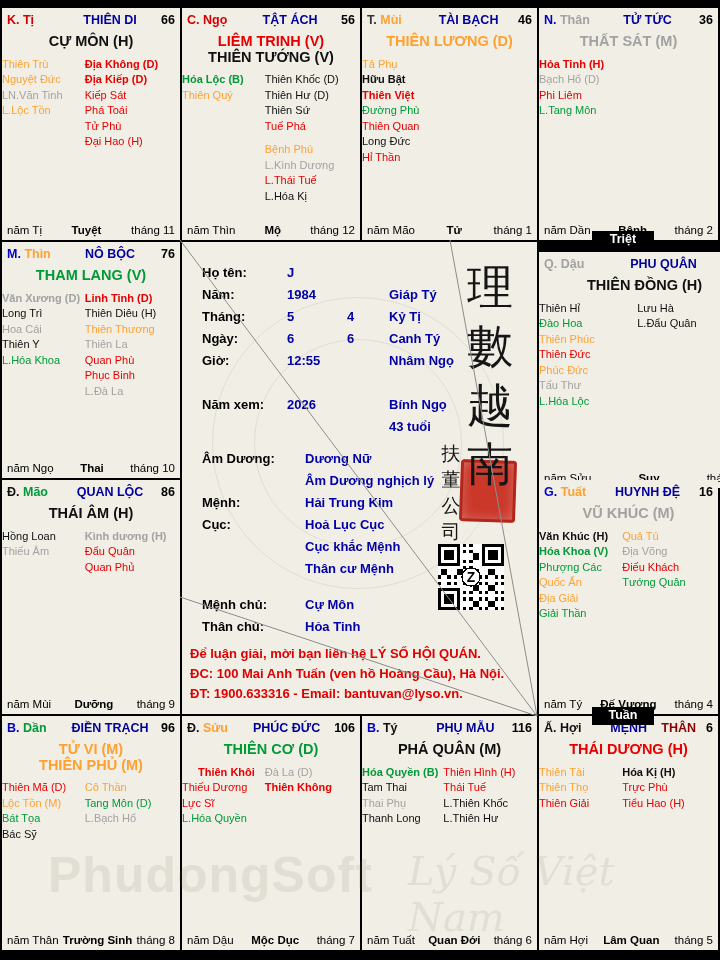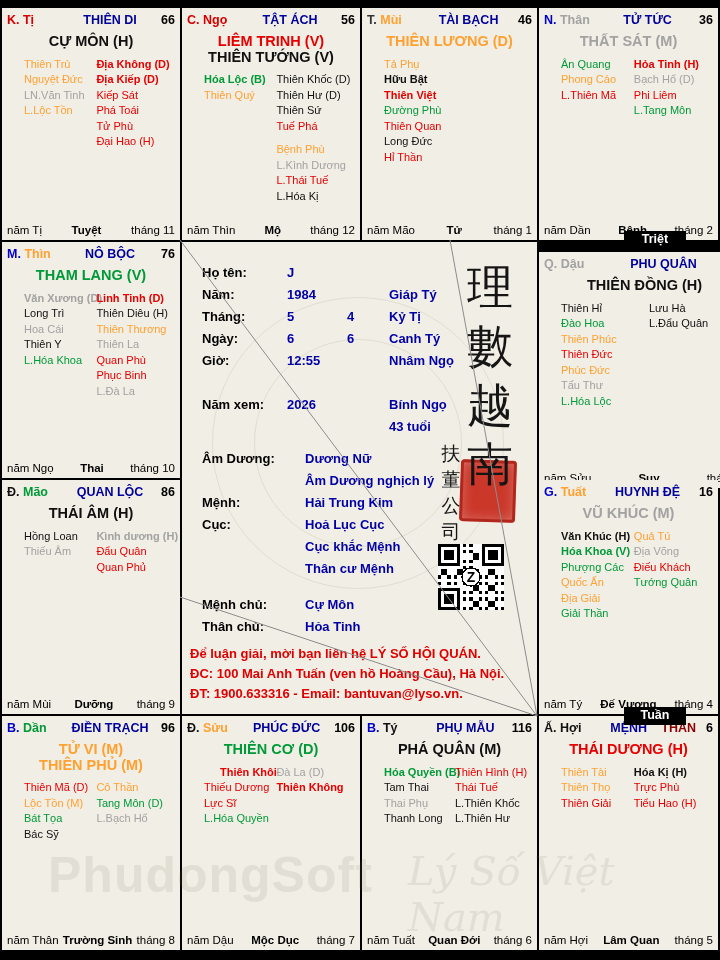--- a/index.html
+++ b/index.html
@@ -6,21 +6,21 @@
   .page{position:relative;width:720px;height:960px;background:#000;
         font-family:"Liberation Sans","DejaVu Sans",sans-serif;overflow:hidden;}
   .cell{position:absolute;background:#F1EEE6;}
   .chead{display:flex;align-items:baseline;padding:5px 5px 0 5px;font-weight:bold;
          font-size:12.5px;white-space:nowrap;}
   .stem{min-width:52px;}
   .pname{flex:1;text-align:center;color:#00009C;}
   .pname2{color:#8B0000;margin-right:10px;}
   .pnum{color:#000;}
   .mains{margin-top:7px;text-align:center;font-size:14.5px;font-weight:bold;line-height:18px;}
-  .cols{display:flex;padding:7px 2px 0 22px;font-size:11px;}
+  .cols{display:flex;padding:7px 2px 0 0;font-size:11px;}
   .col-l{width:47%;}
   .col-r{width:53%;}
   .star{line-height:15.5px;white-space:nowrap;}
   .cfoot{position:absolute;left:5px;right:5px;bottom:4px;display:flex;
          justify-content:space-between;font-size:11.5px;color:#000;white-space:nowrap;}
   .cfoot .stage{font-weight:bold;}
   
   .center{position:absolute;left:182px;top:242px;width:355px;height:472px;background:#F1EEE6;}
   .info1{padding-top:20px;}
   .irow{display:flex;height:22px;font-weight:bold;font-size:13px;line-height:22px;padding-left:20px;}
@@ -39,21 +39,21 @@
   .subcalli{position:absolute;left:258px;top:198px;width:22px;z-index:2;}
   .subcalli .cchar{height:26px;line-height:26px;font-size:19px;}
   .seal{position:absolute;left:278px;top:218px;width:56px;height:62px;background:#C8291B;
         border-radius:4px;transform:rotate(2deg);z-index:1;opacity:.92;
         box-shadow:inset 0 0 0 3px rgba(170,20,8,.95), inset 0 0 14px rgba(255,255,255,.4);}
   .qr{position:absolute;left:256px;top:302px;width:66px;height:66px;z-index:2;}
   .ring{position:absolute;border:1px solid rgba(120,110,80,0.14);border-radius:50%;}
   
   .overlay{position:absolute;left:0;top:0;z-index:5;pointer-events:none;}
   .badge{position:absolute;left:592px;width:62px;height:18px;background:#000;color:#FFF;
-         font-size:12.5px;font-weight:bold;text-align:center;line-height:17px;z-index:6;margin-left:32px;}
+         font-size:12.5px;font-weight:bold;text-align:center;line-height:17px;z-index:6;}
   #badge-triet{top:231px;}
   #badge-tuan{top:707px;}
   .wm1{position:absolute;left:48px;top:846px;font-size:50px;font-weight:bold;letter-spacing:1px;
        color:rgba(125,115,90,0.13);z-index:4;pointer-events:none;}
   .wm2{position:absolute;left:408px;top:848px;font-size:40px;font-style:italic;
        font-family:"DejaVu Serif",serif;color:rgba(125,115,90,0.13);z-index:4;pointer-events:none;}
 </style>
 </head>
 <body>
 
@@ -155,25 +155,20 @@
   <div class="cell" style="left:539px;top:8px;width:179px;height:232px">
     <div class="chead">
       <span class="stem"><span style="color: rgb(0, 0, 200);">N.</span> <span style="color: rgb(162, 162, 162);">Thân</span></span>
       <span class="pname">TỬ TỨC</span>
       <span class="pnum">36</span>
     </div>
     <div class="mains">
         <div class="star" style="color: rgb(162, 162, 162);">THẤT SÁT (M)</div>
       </div>
     <div class="cols">
-      <div class="col-l">
-          <div class="star" style="color: rgb(0, 154, 56);">Ân Quang</div>
-          <div class="star" style="color: rgb(255, 161, 49);">Phong Cáo</div>
-          <div class="star" style="color: rgb(230, 0, 0);">L.Thiên Mã</div>
-        </div>
       <div class="col-r">
           <div class="star" style="color: rgb(230, 0, 0); font-weight: bold;">Hỏa Tinh (H)</div>
           <div class="star" style="color: rgb(162, 162, 162);">Bạch Hổ (D)</div>
           <div class="star" style="color: rgb(230, 0, 0);">Phi Liêm</div>
           <div class="star" style="color: rgb(0, 154, 56);">L.Tang Môn</div>
         </div>
     </div>
     <div class="cfoot">
       <span>năm Dần</span>
       <span class="stage">Bệnh</span>

